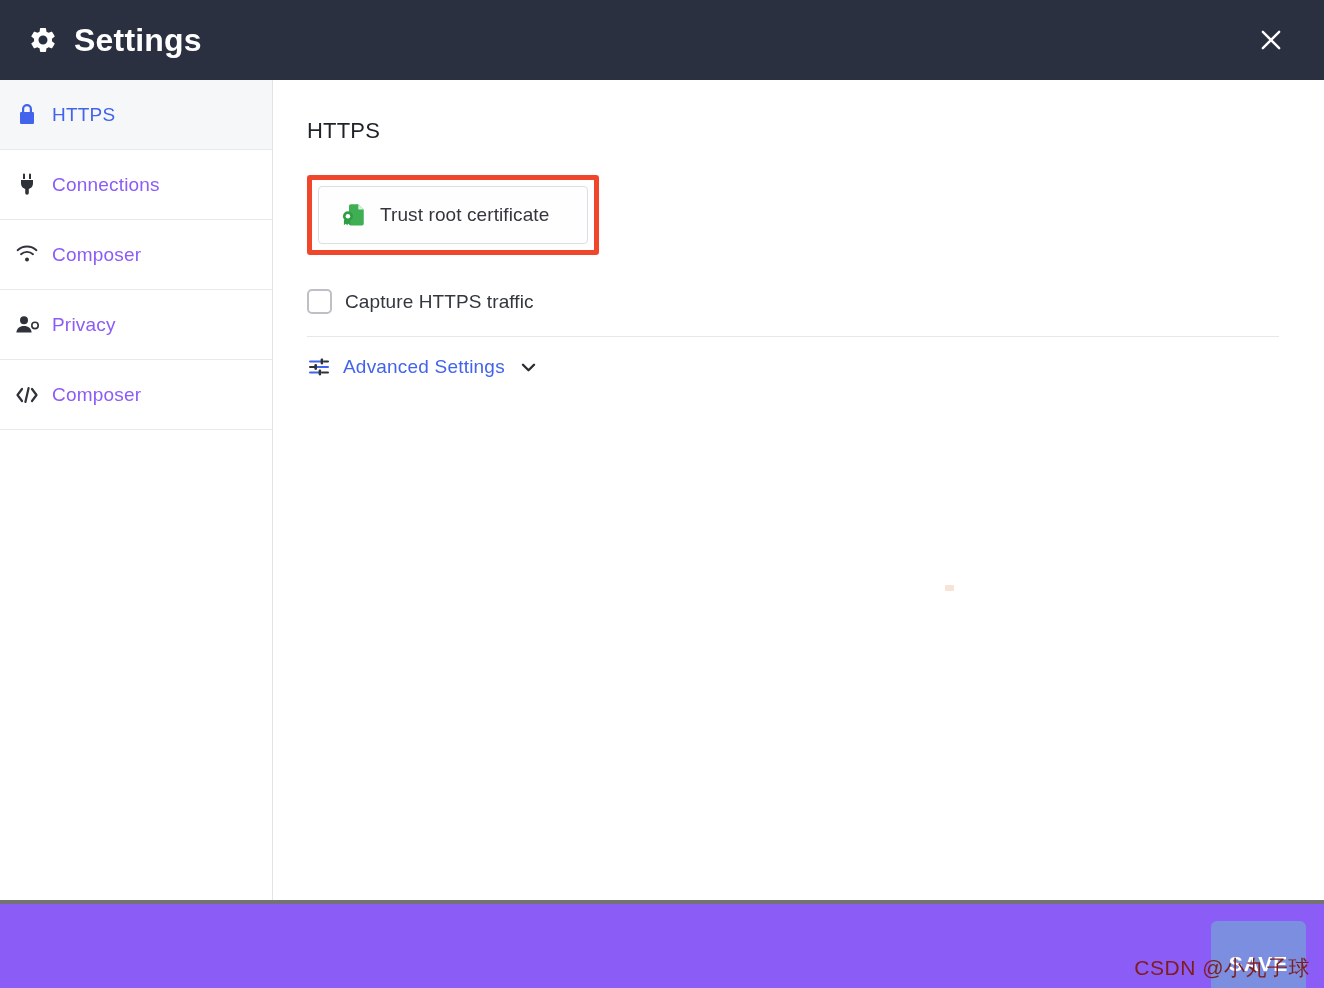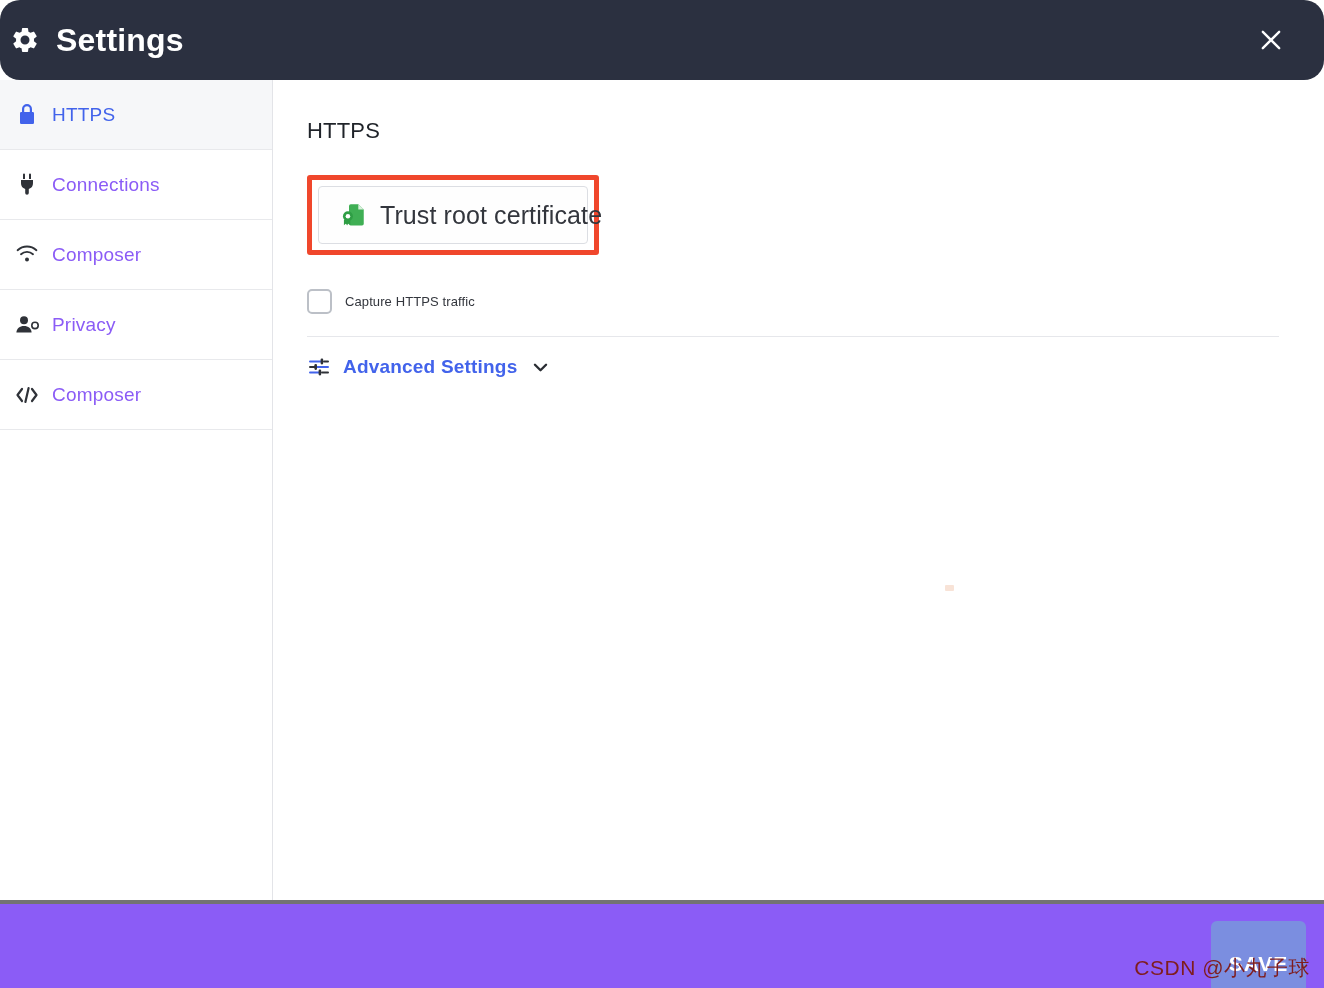--- a/index.html
+++ b/index.html
@@ -21,22 +21,21 @@
 
   
   .titlebar {
     position: absolute;
     top: 0; left: 0;
     width: 1324px;
     height: 80px;
     background: #2b3040;
     display: flex;
     align-items: center;
-    padding: 0 10px;
-    border-radius: 20px;
+    padding: 0 28px;
   }
   .titlebar-left {
     display: flex;
     align-items: center;
     gap: 16px;
   }
   .gear-icon {
     width: 30px; height: 30px;
     display: block;
     flex: none;
@@ -137,21 +136,21 @@
     border: 1px solid #dcdee3;
     border-radius: 4px;
     display: flex;
     align-items: center;
     gap: 13px;
     padding: 0 22px;
     cursor: pointer;
   }
   .cert-icon { width: 26px; height: 26px; flex: none; display: block; }
   .cert-label {
-    font-size: 25px;
+    font-size: 19px;
     color: #33363d;
     letter-spacing: 0.1px;
     white-space: nowrap;
   }
 
   
   .check-row {
     display: flex;
     align-items: center;
     gap: 13px;
@@ -160,21 +159,21 @@
     width: max-content;
   }
   .checkbox {
     width: 25px; height: 25px;
     border: 2px solid #bcc0c7;
     border-radius: 5px;
     background: #ffffff;
     flex: none;
   }
   .check-label {
-    font-size: 13px;
+    font-size: 19px;
     color: #33363d;
     letter-spacing: 0.1px;
   }
 
   .divider {
     height: 1px;
     background: #e6e7eb;
     margin-top: 22px;
     width: 972px;
   }
@@ -186,21 +185,20 @@
     gap: 12px;
     margin-top: 18px;
     cursor: pointer;
     width: max-content;
   }
   .sliders-icon { width: 24px; height: 24px; flex: none; display: block; }
   .advanced-label {
     font-size: 19px;
     color: #4263eb;
     letter-spacing: 0.2px;
-    font-weight: bold;
   }
   .chevron-icon { width: 19px; height: 19px; display: block; margin-left: 2px; }
 
   
   .speck {
     position: absolute;
     left: 671px;
     top: 505px;
     width: 9px; height: 6px;
     background: #f5d9c9;

